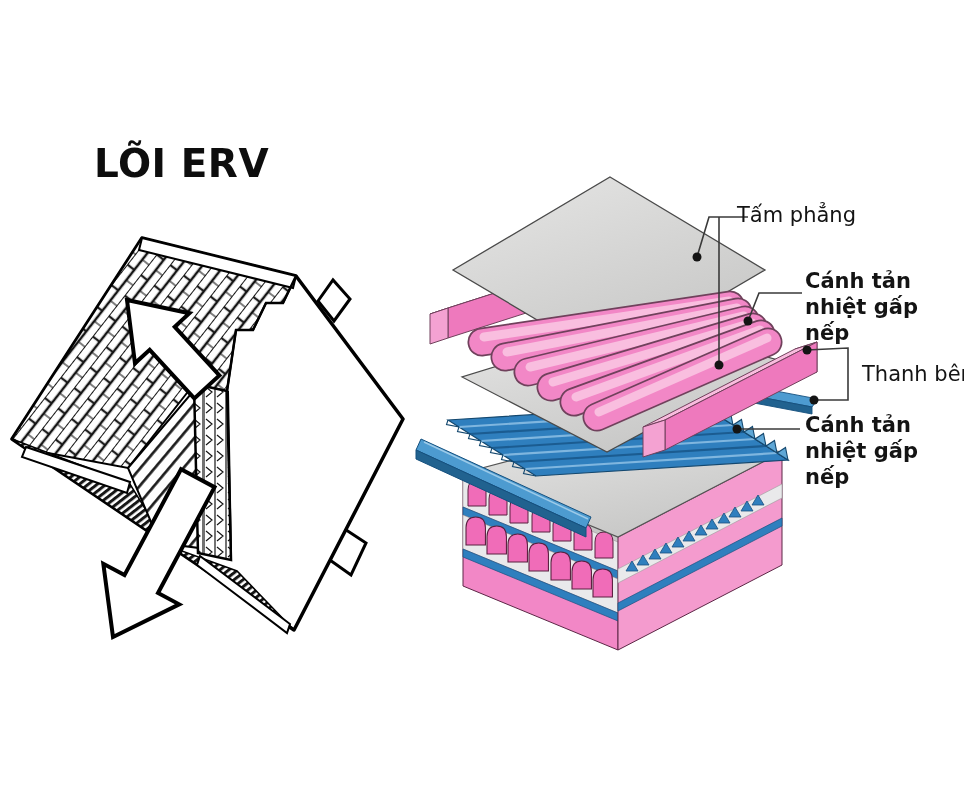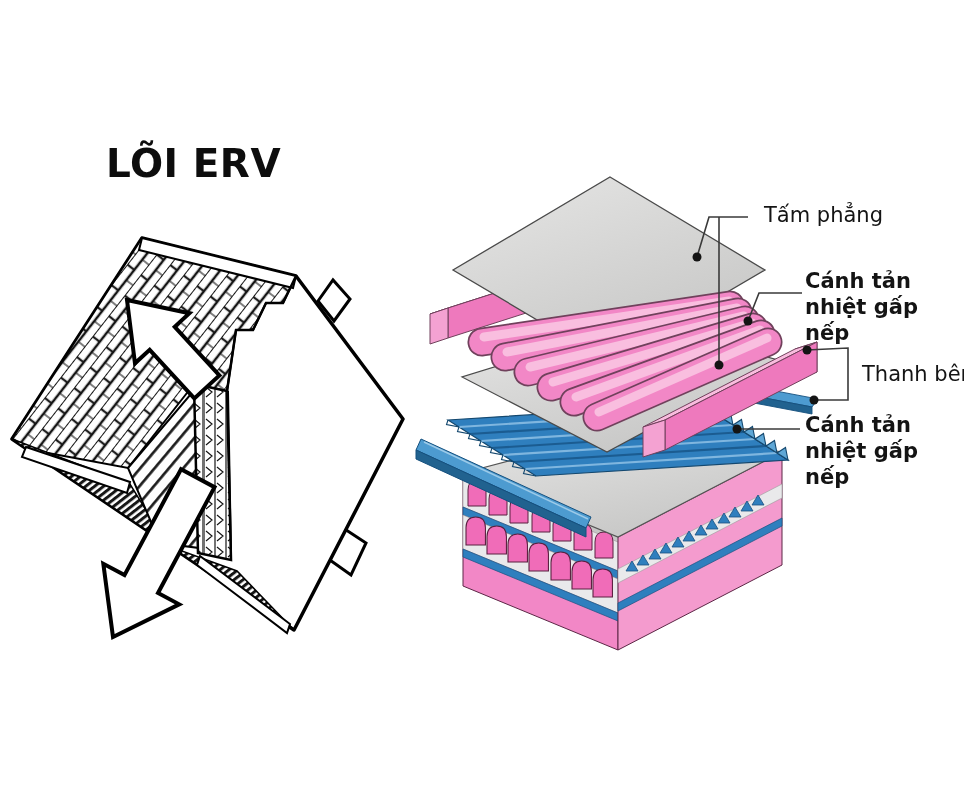--- a/index.html
+++ b/index.html
@@ -2,21 +2,21 @@
 <html><head>
 <meta charset="utf-8">
 <style>
   html,body{margin:0;padding:0;}
   body{
     width:964px;height:800px;position:relative;background:#ffffff;
     font-family:"DejaVu Sans","Liberation Sans",sans-serif;overflow:hidden;
   }
   #canvas{position:absolute;left:0;top:0;width:964px;height:800px;}
   .title{
-    position:absolute;left:106px;top:141px;font-size:39px;font-weight:700;
+    position:absolute;left:94px;top:141px;font-size:39px;font-weight:700;
     color:#0d0d0d;letter-spacing:0.5px;white-space:nowrap;
   }
   .lbl{
     position:absolute;font-size:21px;line-height:26px;color:#141414;
   }
   .lbl.nowrap{white-space:nowrap;}
   .lbl.wrap{width:160px;font-weight:bold;}
 </style>
 </head>
 <body>
@@ -226,19 +226,19 @@
       <circle cx="748" cy="321" r="4.5"></circle>
       <circle cx="807" cy="350" r="4.5"></circle>
       <circle cx="814" cy="400" r="4.5"></circle>
       <circle cx="737" cy="429" r="4.5"></circle>
     </g>
   </g>
 </svg>
 
 <div class="title">LÕI ERV</div>
 
-<div class="lbl nowrap" style="left:764px;top:202px;">Tấm phẳng</div>
+<div class="lbl nowrap" style="left:737px;top:202px;">Tấm phẳng</div>
 
 <div class="lbl wrap" style="left:805px;top:268px;">Cánh tản nhiệt gấp nếp</div>
 
 <div class="lbl nowrap" style="left:862px;top:361px;">Thanh bên</div>
 
 <div class="lbl wrap" style="left:805px;top:412px;">Cánh tản nhiệt gấp nếp</div>
 
 </body></html>

